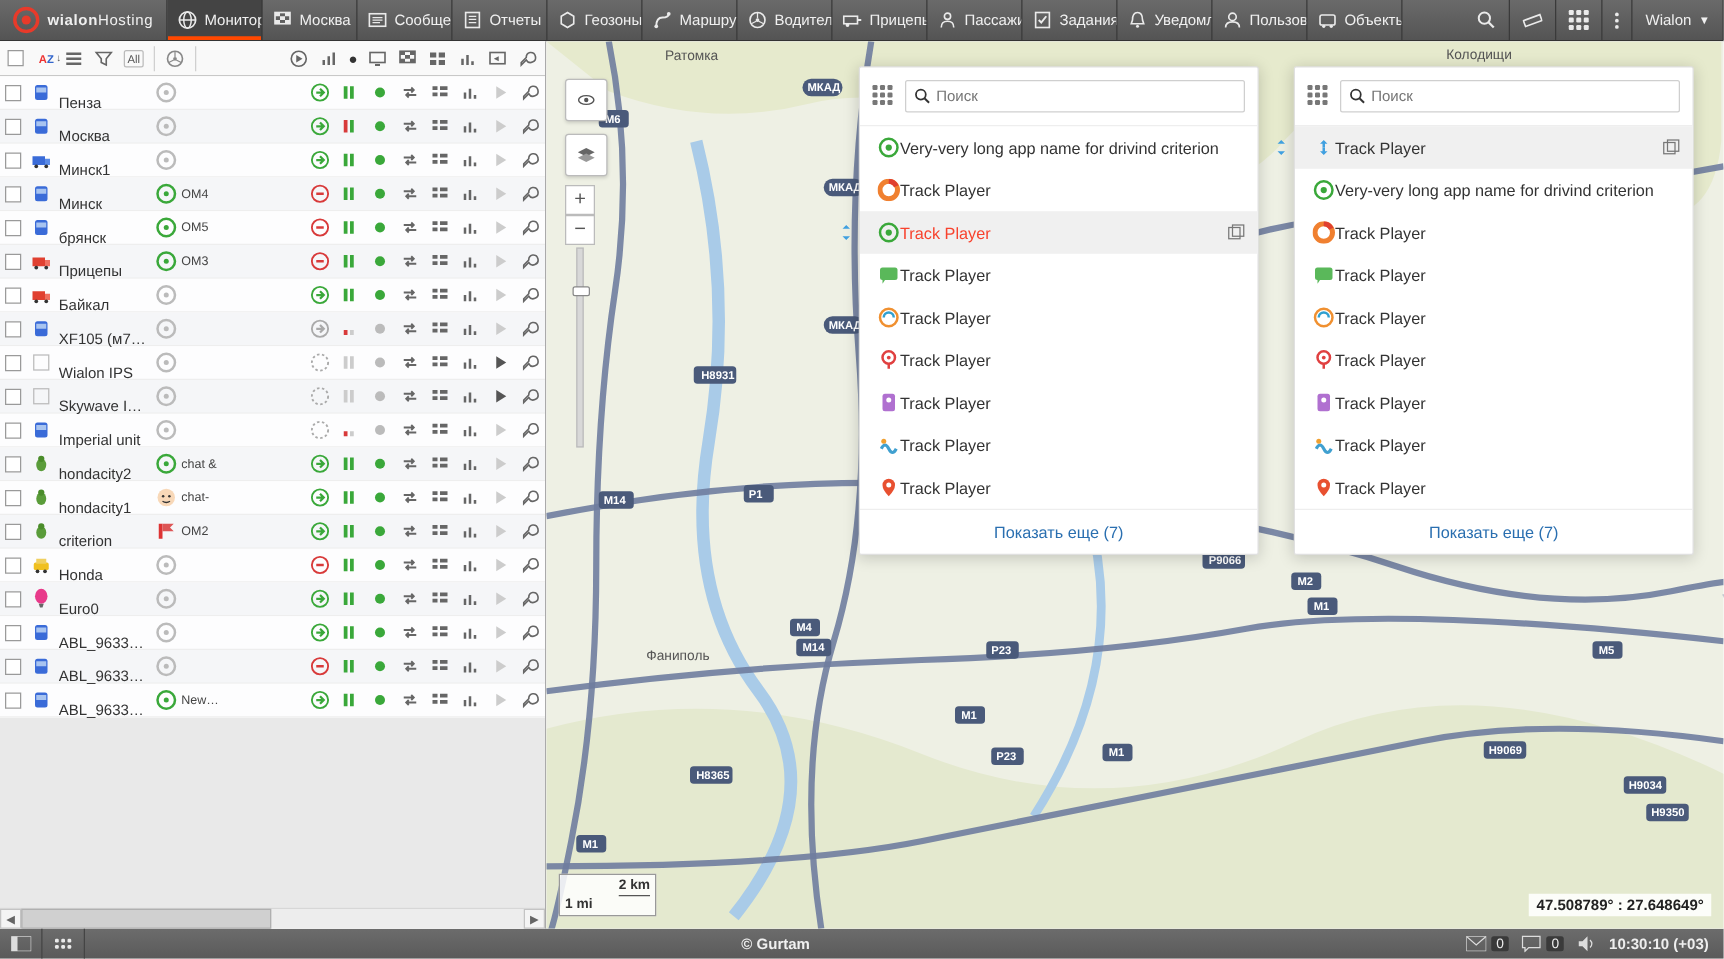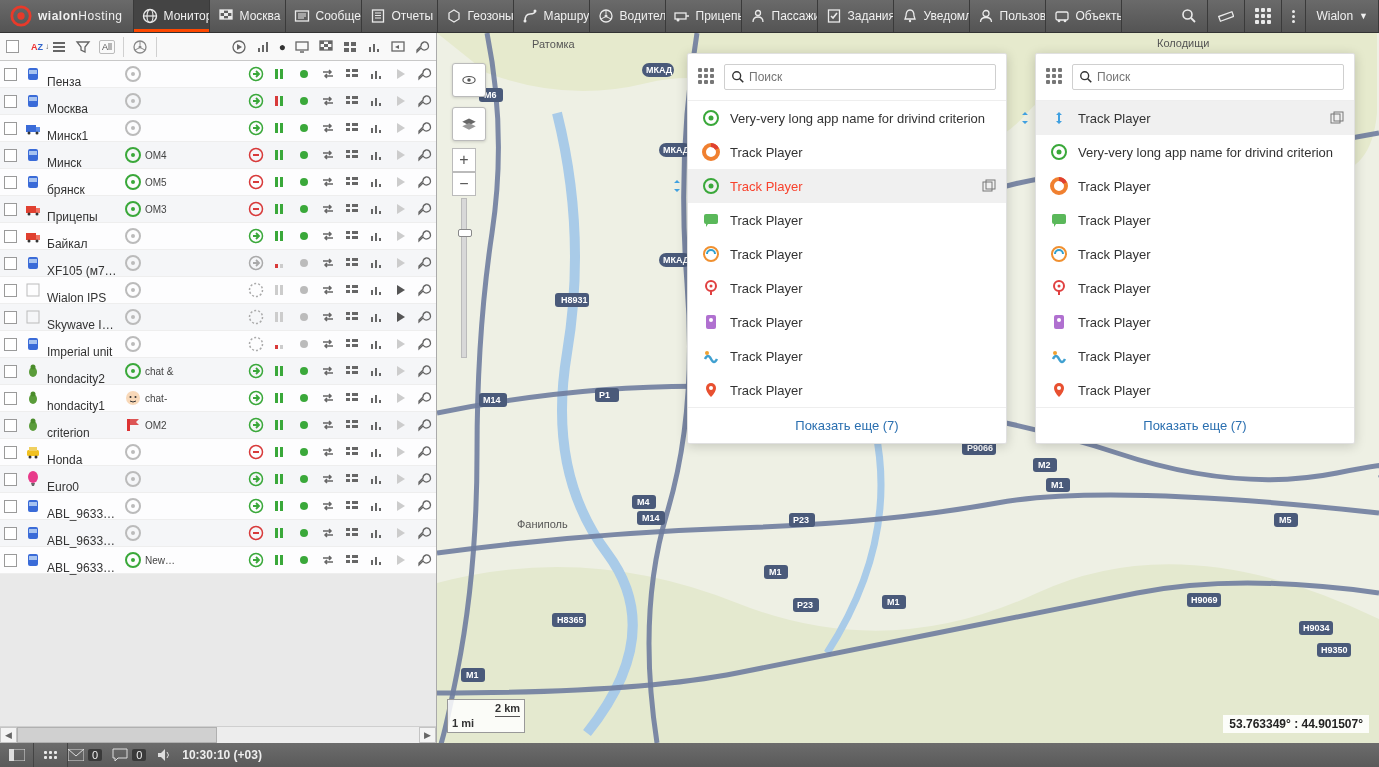--- a/index.html
+++ b/index.html
@@ -65,21 +65,21 @@
 .coords{position:absolute;right:10px;bottom:10px;background:rgba(255,255,255,.88);padding:2px 6px;font-size:12px;font-weight:bold;color:#222;}
 
 
 .app-panel{position:absolute;top:20px;width:320px;background:#fff;border:1px solid #e0e0e0;box-shadow:0 2px 12px rgba(0,0,0,.18);border-radius:2px;}
 .app-panel .hdr{padding:10px;display:flex;gap:8px;align-items:center;border-bottom:1px solid #eee;}
 .gridbtn{width:18px;height:18px;cursor:pointer;}
 .gridbtn .nav-grid span{background:#777;}
 .srch{flex:1;display:flex;align-items:center;border:1px solid #cfcfcf;border-radius:2px;height:26px;padding:0 6px;}
 .srch svg{width:14px;height:14px;fill:#9a9a9a;margin-right:4px;}
 .srch input{border:none;outline:none;font-size:12px;flex:1;background:transparent;}
-.app-list .item{display:flex;align-items:center;gap:10px;padding:8px 14px;cursor:pointer;position:relative;}
+.app-list .item{display:flex;align-items:center;padding:8px 14px;cursor:pointer;position:relative;}
 .app-list .item:hover,.app-list .item.sel{background:#f0f0f0;}
 .app-list .item .aicon{width:18px;height:18px;flex-shrink:0;}
 .app-list .item .txt{font-size:13px;color:#333;}
 .app-list .item.sel .txt{color:#f8422d;}
 .app-list .item.pin{background:#f0f0f0;}
 .app-list .item.pin .txt{color:#333;}
 .drag-h{position:absolute;left:-18px;width:14px;height:14px;}
 .winicon{position:absolute;right:10px;width:14px;height:14px;}
 .showmore{text-align:center;color:#2a6fb0;font-size:13px;padding:10px 0;cursor:pointer;border-top:1px solid #eee;}
 
@@ -1732,21 +1732,21 @@
       <div class="zbtn">+</div>
       <div class="zbtn">−</div>
       <div class="ztrack">
           <div class="zhandle"></div>
         </div>
     </div>
     <div class="scale">
       <div style="border-bottom:1px solid #555;padding-bottom:1px;margin-left:43px;"><span>2 km</span></div>
       <div><span>1 mi</span></div>
     </div>
-    <div class="coords"><span>53.763349° : 44.901507°</span></div>
+    <div class="coords"><span>47.508789° : 27.648649°</span></div>
 
     <div class="app-panel" style="left:250px;">
       <div class="hdr">
         <div class="gridbtn">
             <div class="nav-grid">
               <span></span>
               <span></span>
               <span></span>
               <span></span>
               <span></span>
@@ -1949,20 +1949,21 @@
   <div class="bicon">
       <div class="nav-grid" style="grid-template-columns:repeat(3,3px);grid-template-rows:repeat(2,3px);">
         <span></span>
         <span></span>
         <span></span>
         <span></span>
         <span></span>
         <span></span>
       </div>
     </div>
+  <div class="bcenter"><span>© Gurtam</span></div>
   <div class="bright">
     <div class="bbadge">
         <svg width="16" height="12" viewBox="0 0 16 12">
           <rect x="0" y="0" width="16" height="12" fill="none" stroke="#ddd"></rect>
           <path d="M0 0 L8 7 16 0" fill="none" stroke="#ddd"></path>
         </svg>
         <span class="cnt">0</span>
       </div>
     <div class="bbadge">
         <svg width="16" height="14" viewBox="0 0 16 14">

